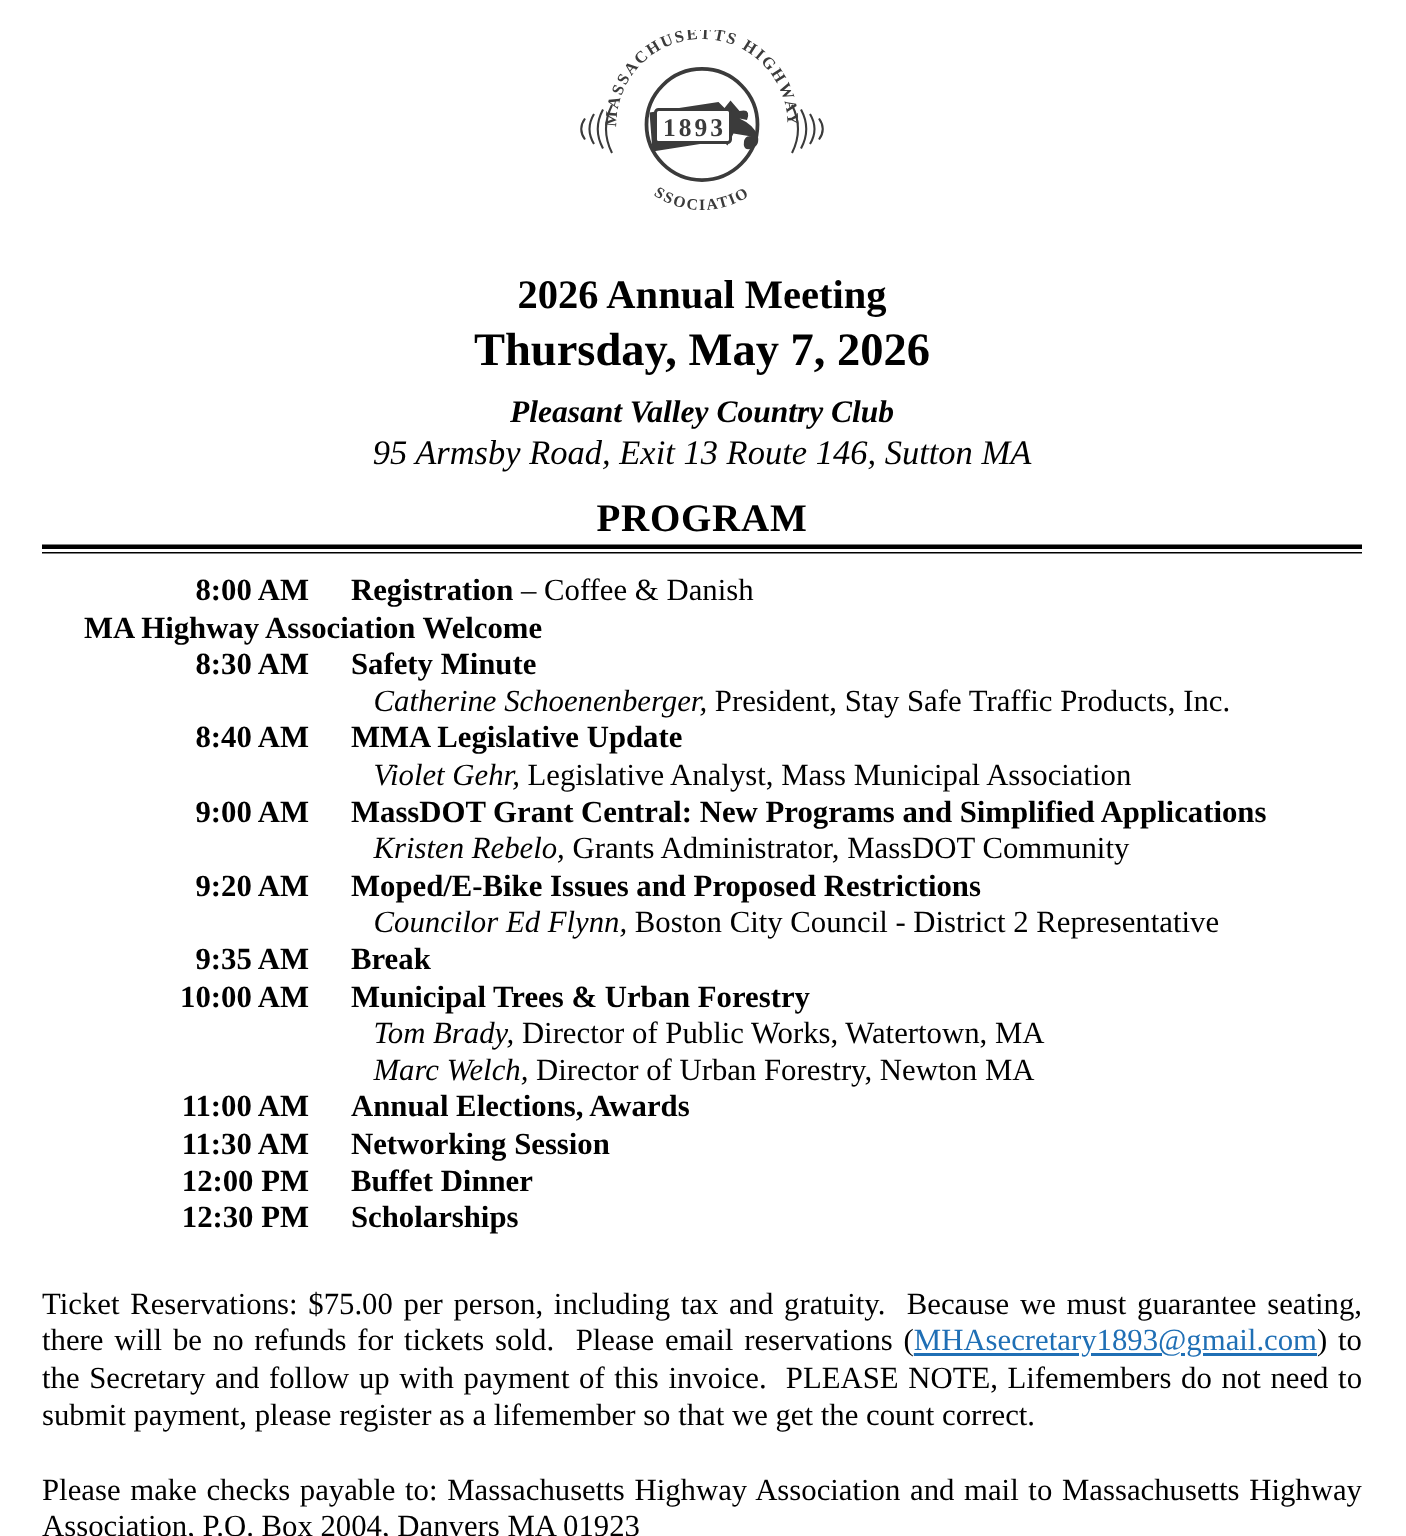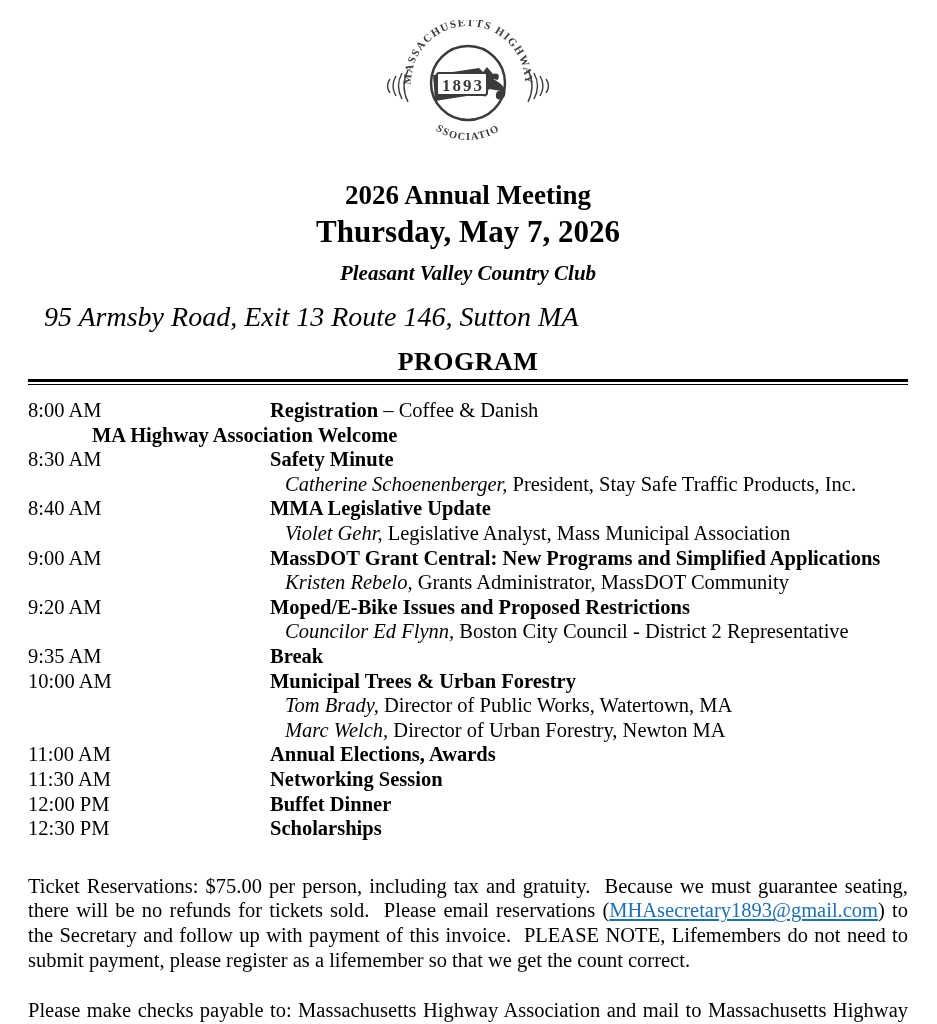--- a/index.html
+++ b/index.html
@@ -32,24 +32,25 @@
   }
   .venue {
     text-align: center;
     font-size: 21px;
     font-weight: bold;
     font-style: italic;
     line-height: 28px;
     margin: 13px 0 0 0;
   }
   .address {
-    font-size: 28px;
+    text-align: center;
+    font-size: 23px;
     font-style: italic;
     line-height: 28px;
-    margin: 16px;
+    margin: 0;
   }
   .program-heading {
     text-align: center;
     font-size: 26px;
     font-weight: bold;
     line-height: 30px;
     letter-spacing: 0.5px;
     margin: 15px 0 0 0;
   }
   .rule {
@@ -61,24 +62,25 @@
 
   .schedule {
     margin-top: 13px;
     font-size: 20.5px;
     line-height: 24.6px;
   }
   .prow { display: flex; }
   .ptime {
     flex: none;
     width: 178px;
-    font-weight: normal;
+    text-align: right;
+    font-weight: bold;
     white-space: nowrap;
   }
-  .pdesc { margin-left: 64px; }
+  .pdesc { margin-left: 28px; }
   .ptitle { white-space: nowrap; }
   .ptitle b { font-weight: bold; }
   .pspeaker { padding-left: 15px; white-space: nowrap; }
   .pspeaker i { font-style: italic; }
 
   .para {
     text-align: justify;
     font-size: 20.5px;
     line-height: 24.7px;
     margin: 0;

